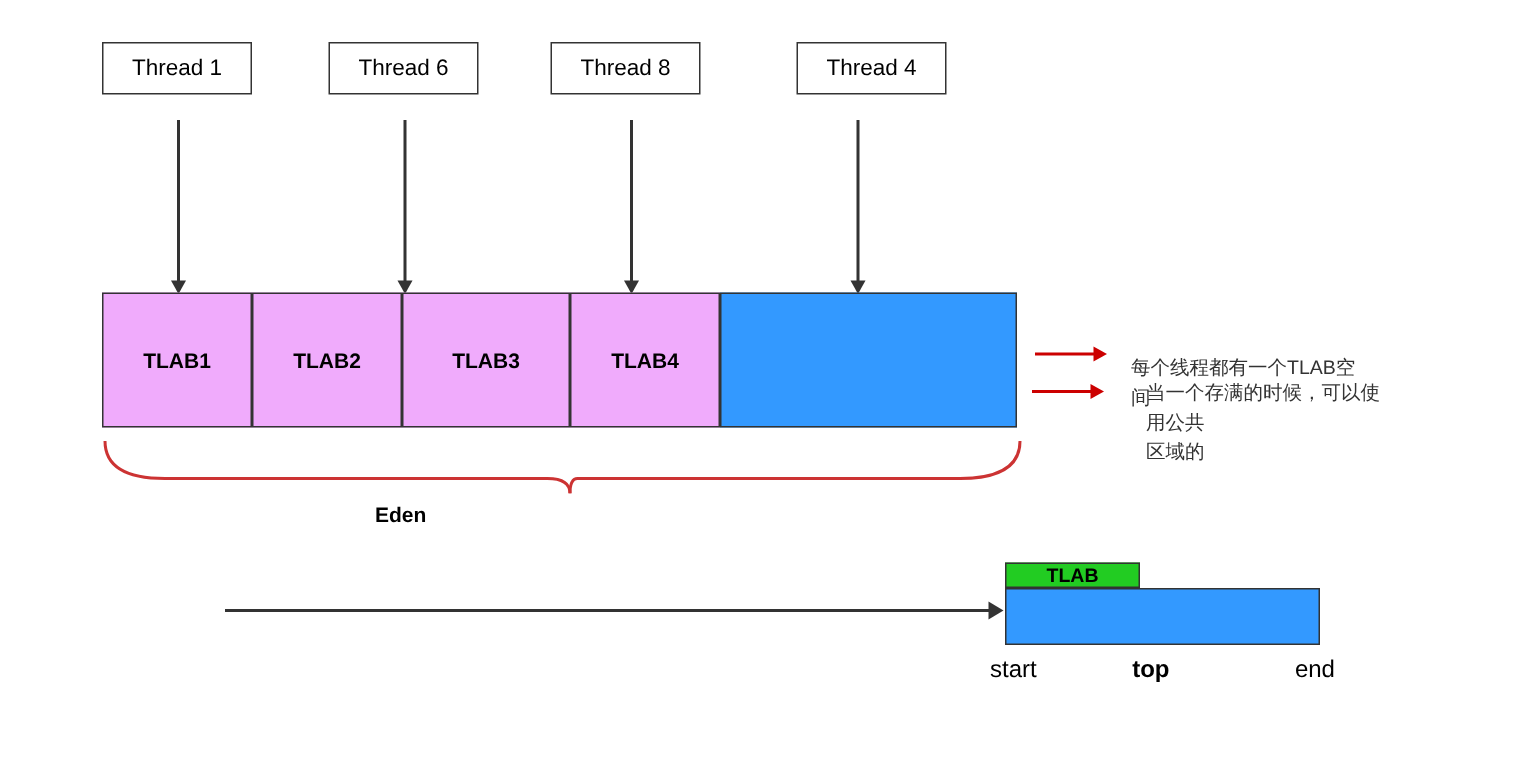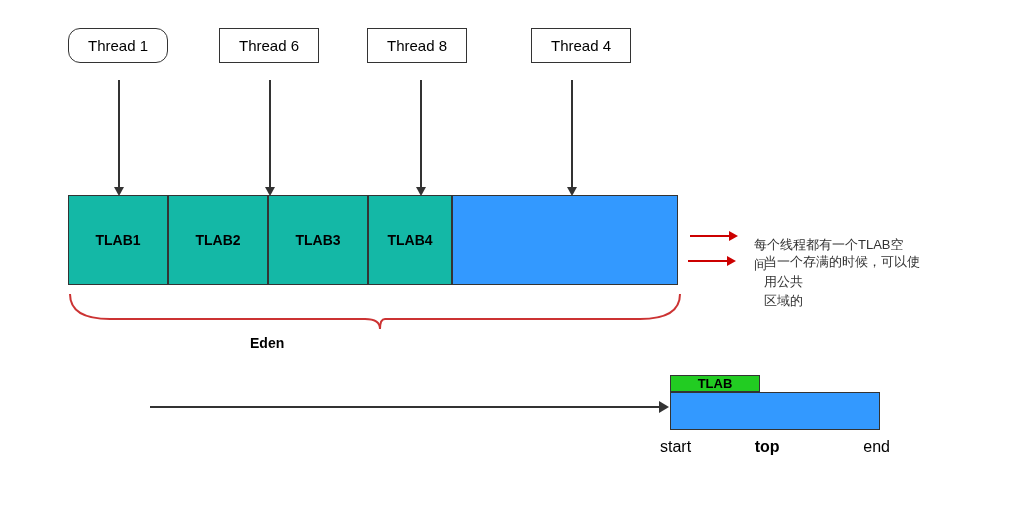--- a/index.html
+++ b/index.html
@@ -23,21 +23,21 @@
       top: 28px;
       border: 1.5px solid #333;
       background: #fff;
       padding: 8px 18px;
       font-size: 15px;
       font-weight: normal;
       text-align: center;
       min-width: 100px;
     }
 
-    .thread1 { left: 68px; border-radius: 12px; }
+    .thread1 { left: 68px; }
     .thread2 { left: 219px; }
     .thread3 { left: 367px; }
     .thread4 { left: 531px; }
 
     
     .arrow-down {
       position: absolute;
       width: 2px;
       background: #333;
     }
@@ -55,21 +55,21 @@
     .eden-bar {
       position: absolute;
       top: 195px;
       left: 68px;
       width: 610px;
       height: 90px;
       display: flex;
     }
 
     .tlab-green {
-      background: #14b8a6;
+      background: #f0abfc;
       border: 1.5px solid #333;
       display: flex;
       align-items: center;
       justify-content: center;
       color: #000;
       font-weight: bold;
       font-size: 14px;
     }
 
     .tlab-blue {
@@ -204,24 +204,24 @@
 
   <div class="arrow-down" style="left: 571px; top: 80px; height: 108px;"></div>
 
   <div class="eden-bar">
     <div class="tlab-green" style="width:100px;">
       <span>TLAB1</span>
     </div>
     <div class="tlab-green" style="width:100px;">
       <span>TLAB2</span>
     </div>
+    <div class="tlab-green" style="width:112px;">
+      <span>TLAB3</span>
+    </div>
     <div class="tlab-green" style="width:100px;">
-      <span>TLAB3</span>
-    </div>
-    <div class="tlab-green" style="width:84px;">
       <span>TLAB4</span>
     </div>
     <div class="tlab-blue"></div>
   </div>
 
   <svg class="eden-brace-svg" width="630" height="40" viewBox="0 0 630 40">
     <path d="M 10 5 Q 10 30 50 30 L 305 30 Q 320 30 320 40" stroke="#cc3333" stroke-width="2" fill="none"></path>
     <path d="M 620 5 Q 620 30 580 30 L 325 30 Q 320 30 320 40" stroke="#cc3333" stroke-width="2" fill="none"></path>
   </svg>
 

